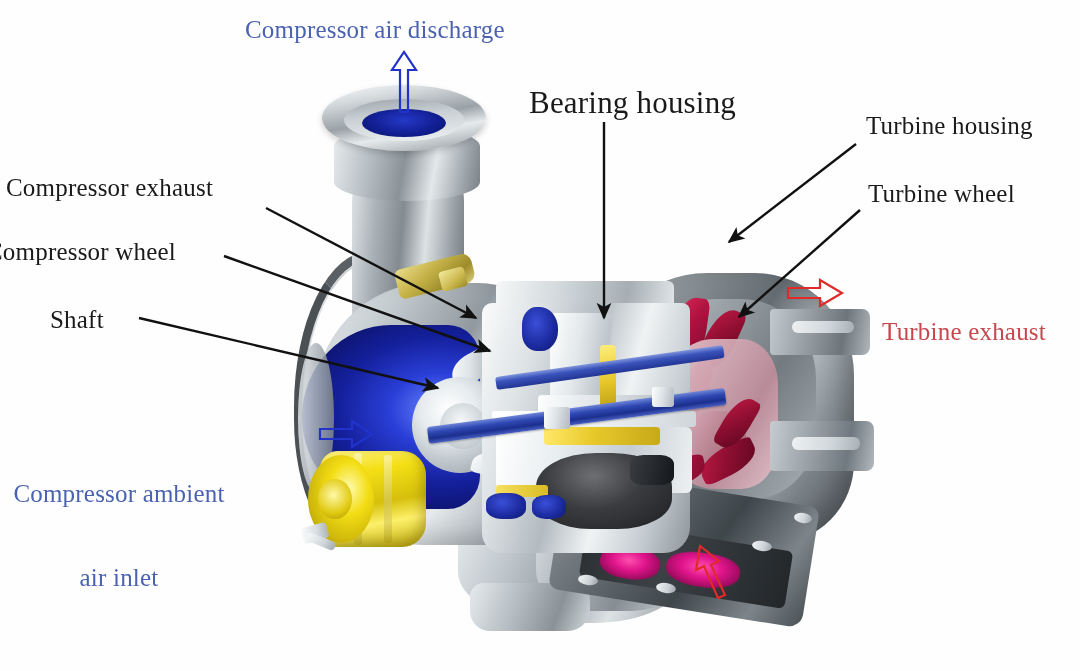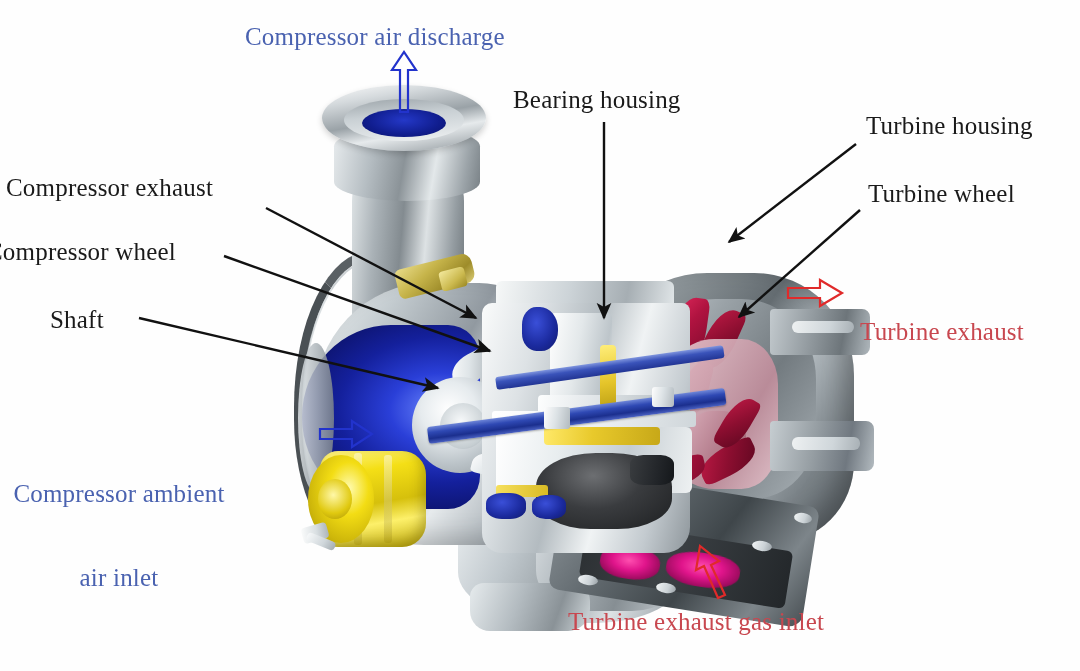--- a/index.html
+++ b/index.html
@@ -472,38 +472,37 @@
 
     <g fill="none" stroke="#e02a2a" stroke-width="2.2" stroke-linejoin="miter">
       <path d="M788,288 L820,288 L820,280 L842,293 L820,306 L820,298 L788,298 Z"></path>
     </g>
 
     <g fill="none" stroke="#e02a2a" stroke-width="2.2" stroke-linejoin="miter">
       <path d="M718,598 L704,566 L696,570 L700,546 L719,561 L711,565 L725,595 Z"></path>
     </g>
   </svg>
 
-  <div class="label lab-blue" style="left:245px;top:23px;font-size:25px;">Compressor air discharge</div>
-
-  <div class="label lab-black" style="left:513px;top:86px;font-size:25px;">Bearing housing</div>
+  <div class="label lab-blue" style="left:245px;top:16px;font-size:25px;">Compressor air discharge</div>
+
+  <div class="label lab-black" style="left:529px;top:86px;font-size:31px;">Bearing housing</div>
 
   <div class="label lab-black" style="left:866px;top:112px;font-size:25px;">Turbine housing</div>
 
   <div class="label lab-black" style="left:868px;top:180px;font-size:25px;">Turbine wheel</div>
 
   <div class="label lab-black" style="left:6px;top:174px;font-size:25px;">Compressor exhaust</div>
 
   <div class="label lab-black" style="left:-14px;top:238px;font-size:25px;">Compressor wheel</div>
 
   <div class="label lab-black" style="left:50px;top:306px;font-size:25px;">Shaft</div>
 
-  <div class="label lab-red" style="left:844px;top:262px;font-size:25px;text-align:center;width:196px;">
+  <div class="label lab-red" style="left:866px;top:262px;font-size:25px;text-align:center;width:196px;">
     <div>Turbine exhaust</div>
   </div>
 
   <div class="label lab-blue" style="left:-8px;top:424px;font-size:25px;text-align:center;width:254px;">
     <div>Compressor ambient</div>
     <div>air inlet</div>
   </div>
 
-  <div class="label lab-red" style="left:568px;top:608px;font-size:25px;">Turbine exhaust gas inlet</div>
 
 </div>
 
 </body></html>

